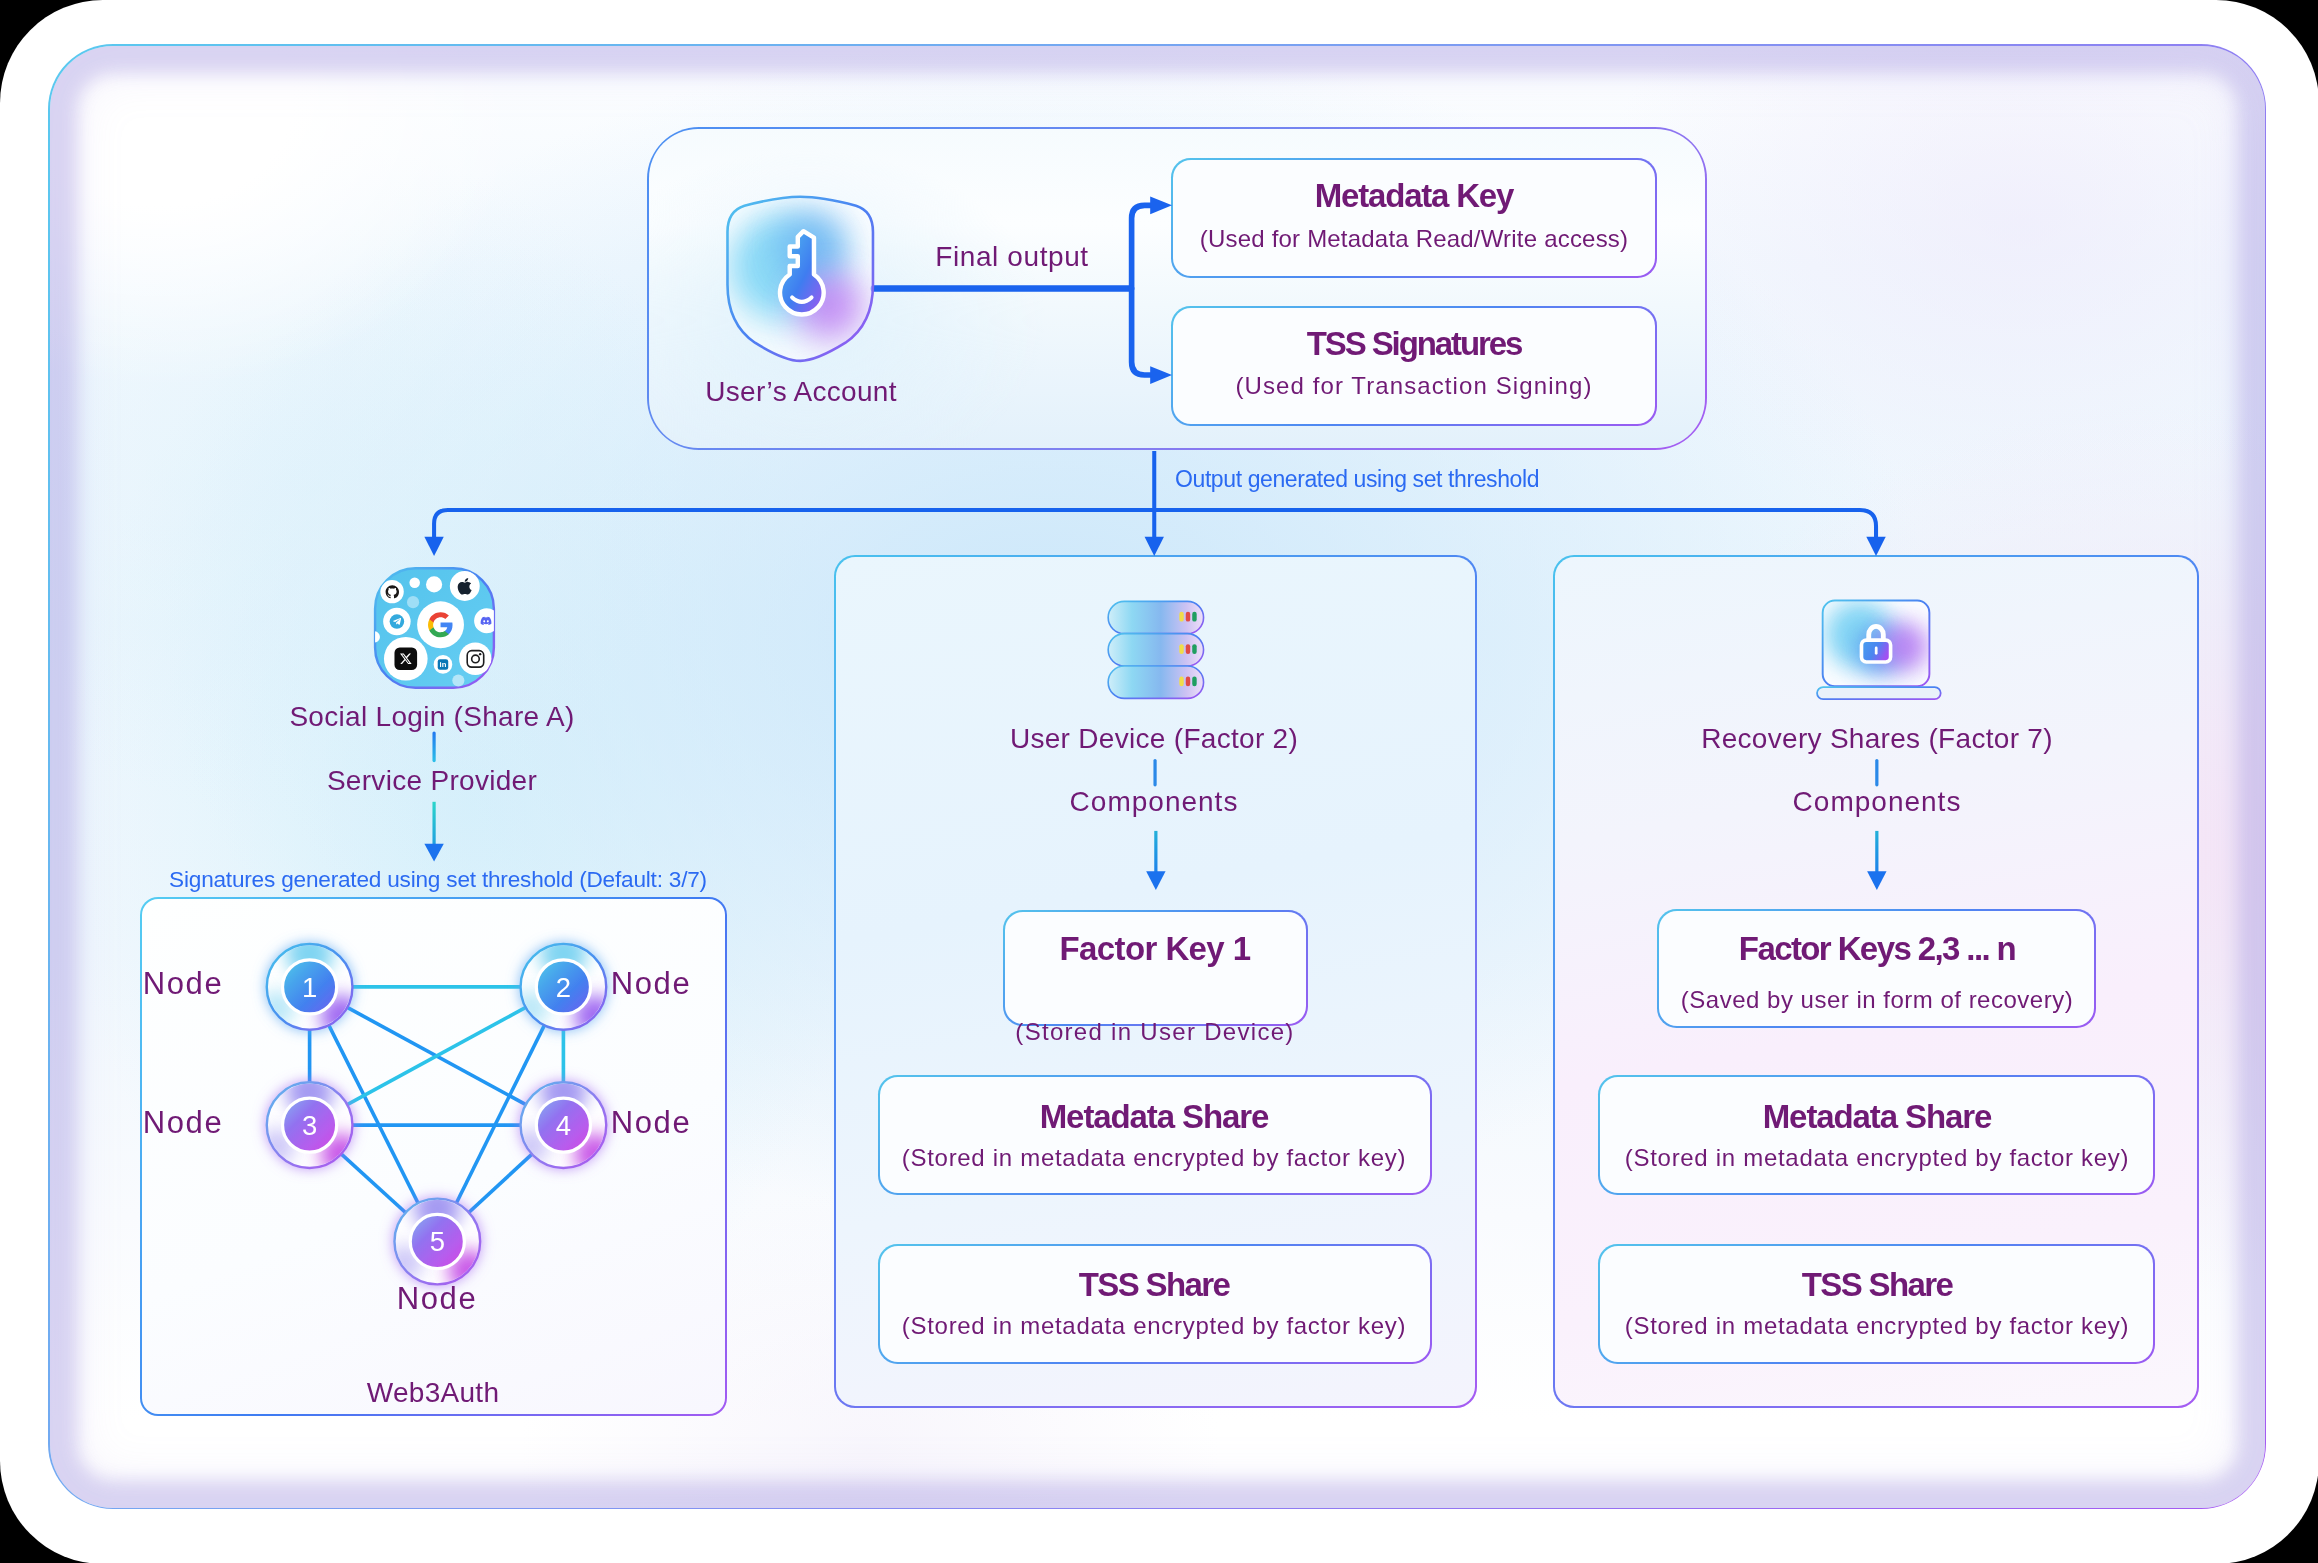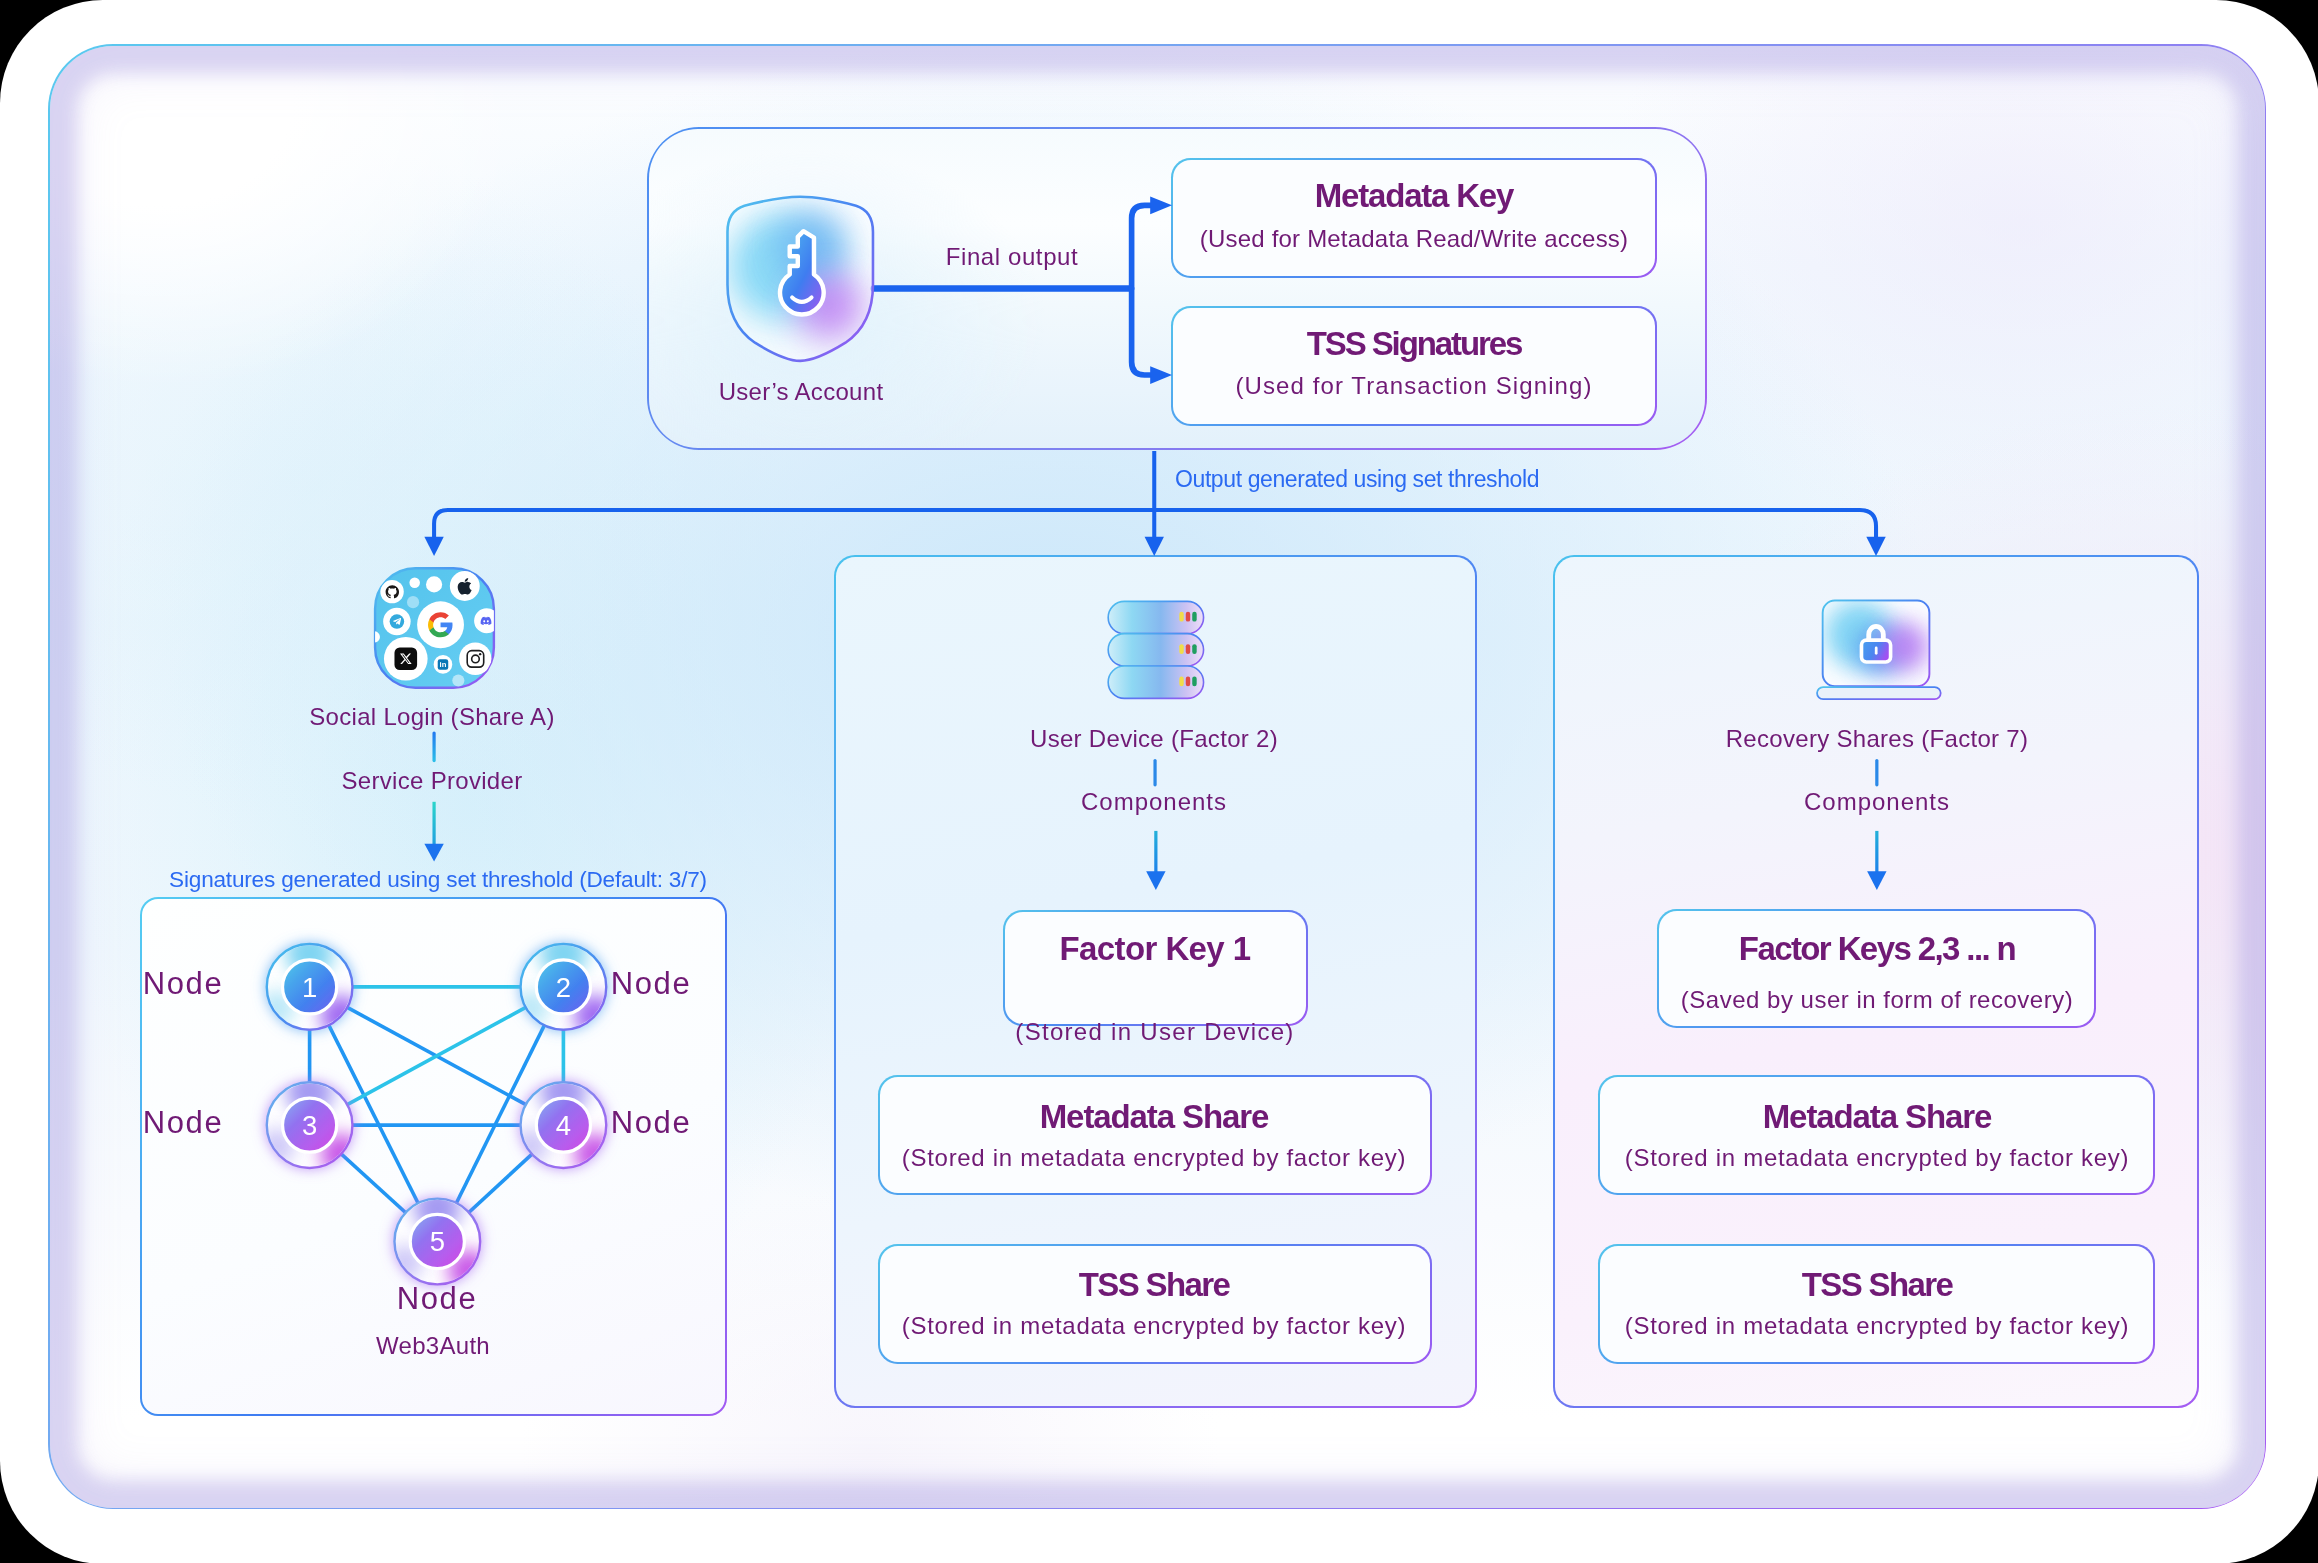--- a/index.html
+++ b/index.html
@@ -15,21 +15,21 @@
       radial-gradient(501px 372px at 37% 96%, rgba(236,231,248,0.38), rgba(236,231,248,0) 70%),
       radial-gradient(517px 404px at 5% 4%, rgba(255,255,255,1) 25%, rgba(255,255,255,0) 70%),
       radial-gradient(566px 485px at 12% 30%, rgba(221,241,251,0.55), rgba(221,241,251,0) 70%),
       radial-gradient(1228px 824px at 45% 40%, rgba(203,231,250,0.97), rgba(203,231,250,0) 72%),
       radial-gradient(582px 808px at 19% 52%, rgba(215,242,251,0.88), rgba(215,242,251,0) 70%),
       linear-gradient(180deg,#fdfeff 0%,#f3f9fe 15%,#ecf6fd 40%,#f0f7fd 62%,#f9fbfe 80%,#ffffff 94%);
     box-shadow: inset 0 0 16px 27.5px rgba(150,135,220,0.3), inset 0 0 48px 29px rgba(170,160,230,0.12);}
   .gb{position:absolute;}
   .gb>.in{position:absolute;left:1.6px;top:1.6px;right:1.6px;bottom:1.6px;}
   .t{position:absolute;white-space:nowrap;color:#701a75;transform:translate(-50%,-50%);}
-  .lbl{font-size:24px;letter-spacing:0.3px;}
+  .lbl{font-size:28px;letter-spacing:0.3px;}
   .ttl{font-weight:700;font-size:33px;letter-spacing:-0.6px;}
   .sub{font-size:24px;letter-spacing:0.5px;}
   .blue{color:#2b6af2;font-size:22.6px;letter-spacing:-0.2px;}
 </style>
 </head>
 <body>
 <div id="stage">
  <div id="card">
   <div id="frame">
         <div id="framein"></div>
@@ -413,21 +413,21 @@
   <div class="t lbl" style="left:801px;top:392px;">User’s Account</div>
   <div class="t blue" style="left:1175px;top:479px;transform:translate(0,-50%);font-size:23px;letter-spacing:-0.4px;">Output generated using set threshold</div>
   <div class="t lbl" style="left:432px;top:717px;">Social Login (Share A)</div>
   <div class="t lbl" style="left:432px;top:781px;">Service Provider</div>
   <div class="t blue" style="left:438px;top:880px;">Signatures generated using set threshold (Default: 3/7)</div>
   <div class="t lbl" style="left:183px;top:984px;font-size:31px;letter-spacing:1.6px;">Node</div>
   <div class="t lbl" style="left:651px;top:984px;font-size:31px;letter-spacing:1.6px;">Node</div>
   <div class="t lbl" style="left:183px;top:1123px;font-size:31px;letter-spacing:1.6px;">Node</div>
   <div class="t lbl" style="left:651px;top:1123px;font-size:31px;letter-spacing:1.6px;">Node</div>
   <div class="t lbl" style="left:437px;top:1299px;font-size:31px;letter-spacing:1.6px;">Node</div>
-  <div class="t lbl" style="left:433px;top:1346px;">Web3Auth</div>
+  <div class="t lbl" style="left:433px;top:1393px;">Web3Auth</div>
   <div class="t lbl" style="left:1154px;top:739px;">User Device (Factor 2)</div>
   <div class="t lbl" style="left:1154px;top:802px;letter-spacing:1px;">Components</div>
   <div class="t ttl" style="left:1155px;top:949px;">Factor Key 1</div>
   <div class="t sub" style="left:1155px;top:988px;letter-spacing:1.3px;margin-top:44px;">(Stored in User Device)</div>
   <div class="t ttl" style="left:1154px;top:1117px;letter-spacing:-1.1px;">Metadata Share</div>
   <div class="t sub" style="left:1154px;top:1158px;letter-spacing:0.7px;">(Stored in metadata encrypted by factor key)</div>
   <div class="t ttl" style="left:1154px;top:1285px;letter-spacing:-1.6px;">TSS Share</div>
   <div class="t sub" style="left:1154px;top:1326px;letter-spacing:0.7px;">(Stored in metadata encrypted by factor key)</div>
   <div class="t lbl" style="left:1877px;top:739px;">Recovery Shares (Factor 7)</div>
   <div class="t lbl" style="left:1877px;top:802px;letter-spacing:1px;">Components</div>

